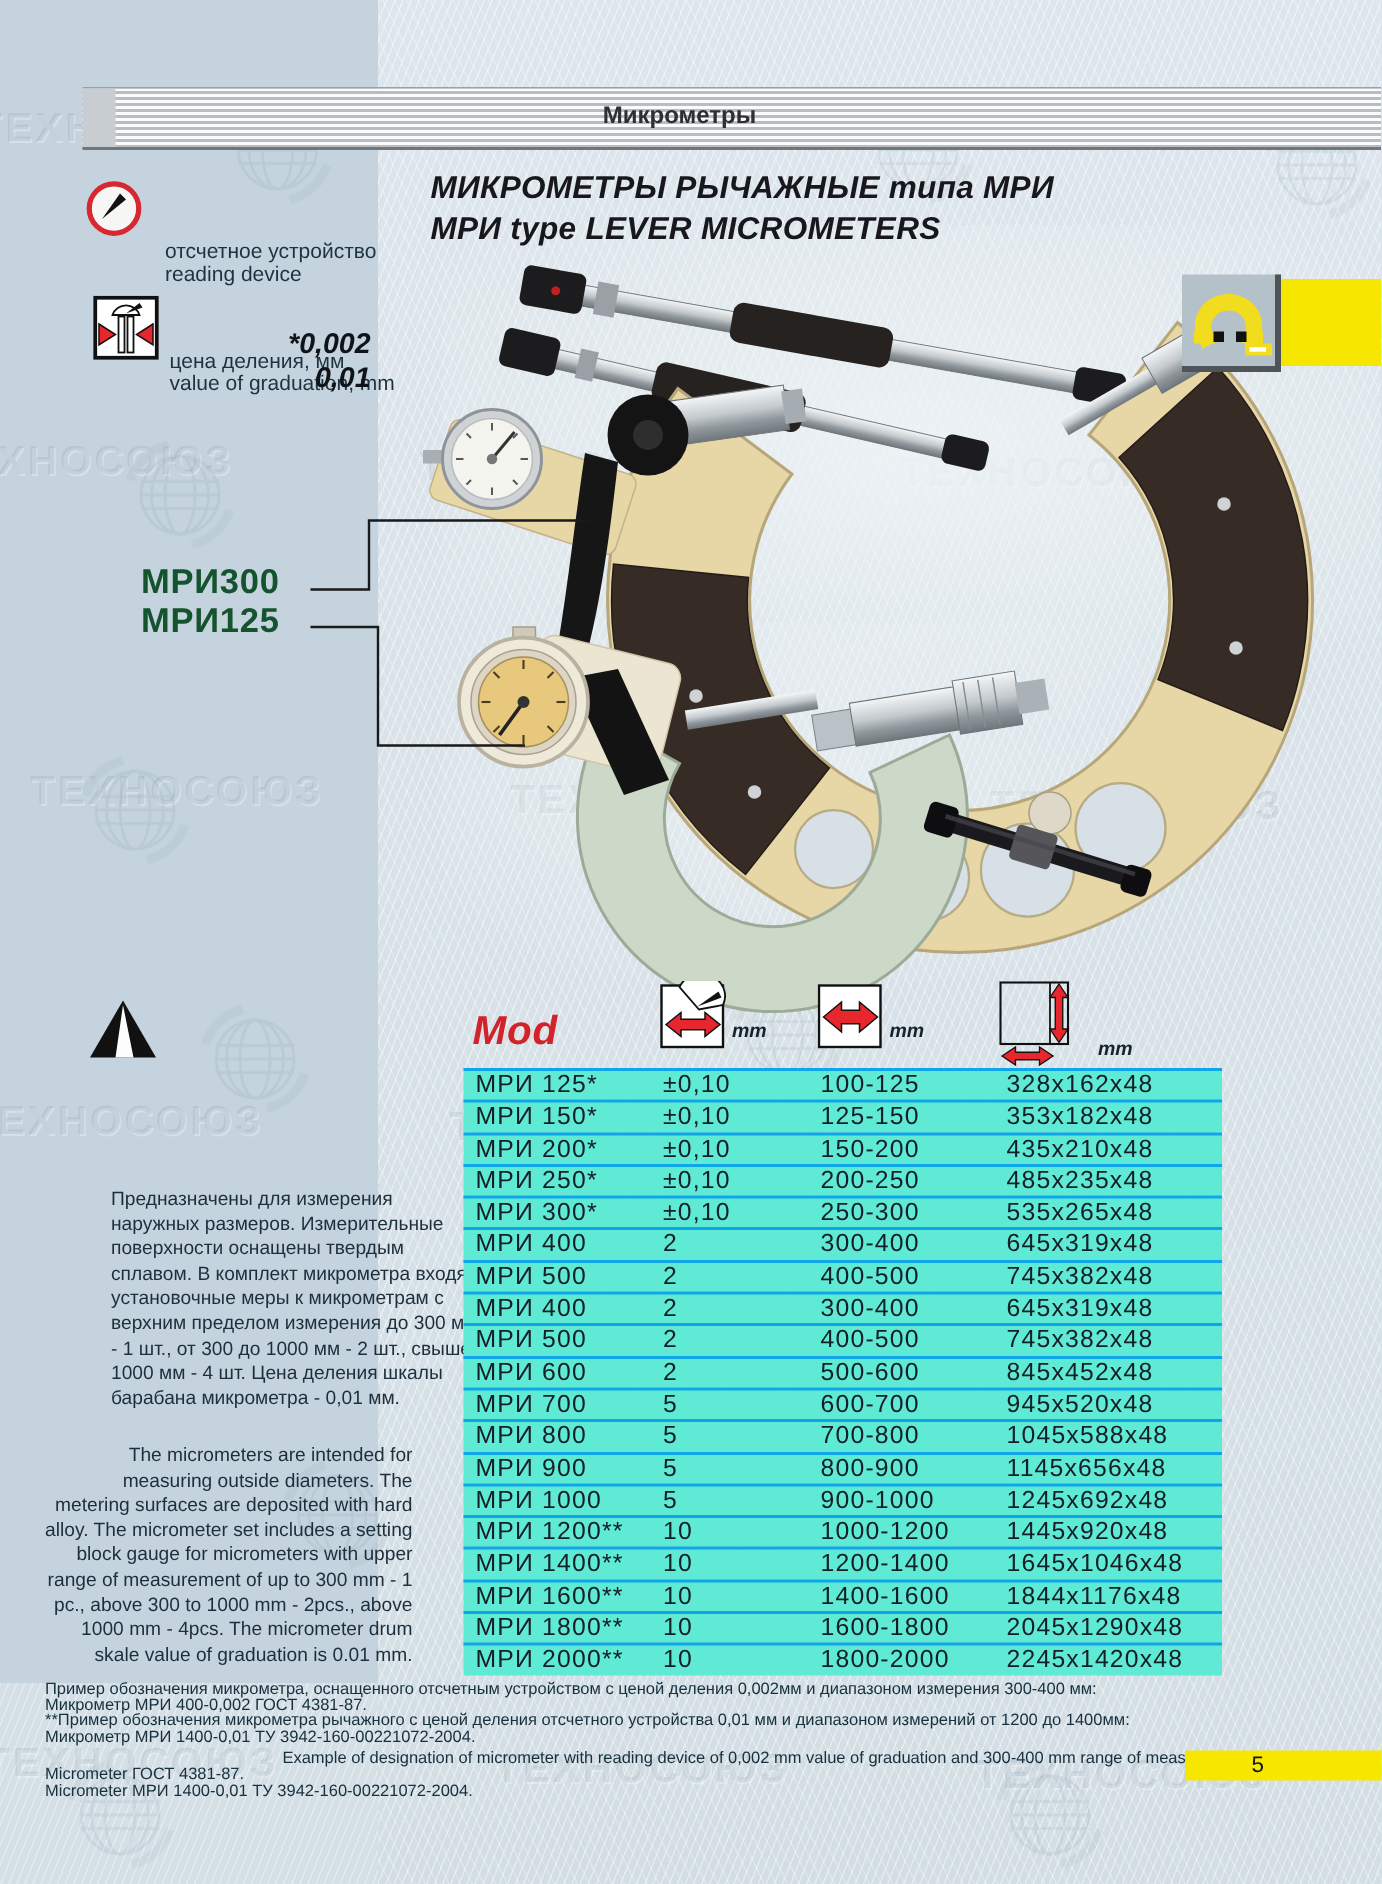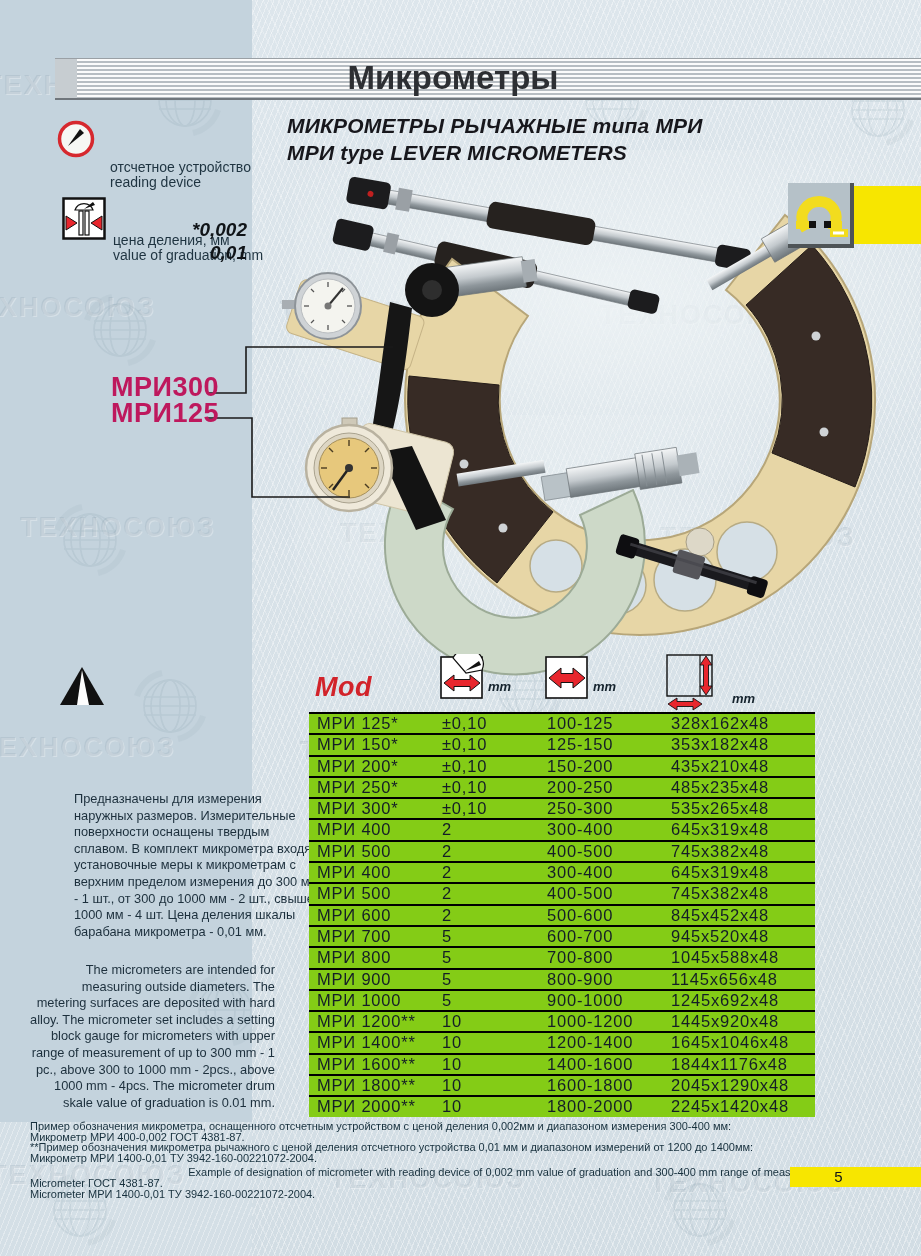--- a/index.html
+++ b/index.html
@@ -17,45 +17,45 @@
          background:repeating-linear-gradient(112deg, rgba(255,255,255,.35) 0 1px, rgba(255,255,255,0) 1px 5px);}
   .wm{position:absolute;font-weight:bold;font-size:27px;letter-spacing:2px;color:rgba(110,138,152,.17);
       text-shadow:1px 1px 0 rgba(255,255,255,.30);white-space:nowrap;pointer-events:none;}
   svg.art{position:absolute;left:0;top:0;pointer-events:none;}
 
   .band{position:absolute;left:55px;top:58px;right:0;height:39px;
         background:repeating-linear-gradient(180deg,#fbfbfb 0 2px,#b7bdc2 2px 4px);
         border-top:1px solid #9aa0a5;border-bottom:2px solid #70767c;}
   .band::before{content:"";position:absolute;left:0;top:0;bottom:0;width:22px;background:#c7cdd1;}
   .band-title{position:absolute;left:0;right:70px;top:0;line-height:38px;text-align:center;
-        font-size:33px;font-weight:bold;color:#2d2f33;}
+        font-size:16px;font-weight:bold;color:#2d2f33;}
 
   .title{position:absolute;left:287px;top:112px;font-size:21px;font-weight:bold;font-style:italic;
          color:#17171c;line-height:27px;letter-spacing:.2px;}
 
   .legend-txt{position:absolute;font-size:14px;color:#1e3340;line-height:14.5px;margin-top:36px;}
   .legend-vals{position:absolute;left:105px;top:218px;width:142px;text-align:right;
                font-size:19px;font-weight:bold;font-style:italic;color:#101418;line-height:23px;}
   .icon-abs{position:absolute;}
 
-  .callouts{position:absolute;left:111px;top:374px;font-size:27px;font-weight:bold;color:#be185d;
+  .callouts{position:absolute;left:94px;top:374px;font-size:23px;font-weight:bold;color:#14532d;
             line-height:26px;letter-spacing:.5px;}
 
   .para{position:absolute;left:30px;width:245px;font-size:12.8px;line-height:16.6px;color:#1c2f3c;}
   .para-ru{top:791px;margin-left:44px;}
   .para-en{top:962px;text-align:right;}
 
   .table{position:absolute;left:285px;top:648px;width:506px;margin-left:24px;}
   .thead{position:relative;height:64px;}
   .mod{position:absolute;left:6px;top:24px;font-size:27px;font-weight:bold;font-style:italic;
        color:#d2232a;letter-spacing:.5px;}
   .hicon{position:absolute;top:6px;display:flex;align-items:flex-end;}
   .hi1{left:131px;} .hi2{left:236px;} .hi3{left:357px;}
   .mm{font-size:13px;font-weight:bold;font-style:italic;color:#15232d;margin-left:4px;margin-bottom:6px;}
-  .trow{position:relative;height:19.3px;background:#84cc16;border-top:2px solid #000000;}
+  .trow{position:relative;height:19.3px;background:#5eead4;border-top:2px solid #0ea5e9;}
   .tc{position:absolute;top:0;font-size:16.5px;color:#141e27;letter-spacing:.8px;line-height:19.5px;white-space:nowrap;}
   .tc0{left:8px;} .tc1{left:133px;} .tc2{left:238px;} .tc3{left:362px;}
 
   .footnotes{position:absolute;left:30px;top:1121px;width:884px;font-size:11px;line-height:10.6px;color:#17303d;}
   .fn{white-space:nowrap;}
   .fn.gap{margin-top:4px;text-align:right;}
 
   .tab-sq{position:absolute;left:788px;top:183px;width:62px;height:61px;background:#b5c1c8;
           border-right:4px solid #4e5457;border-bottom:4px solid #4e5457;}
   .tab-yellow{position:absolute;left:854px;top:186px;width:67px;height:58px;background:#f7e600;}

